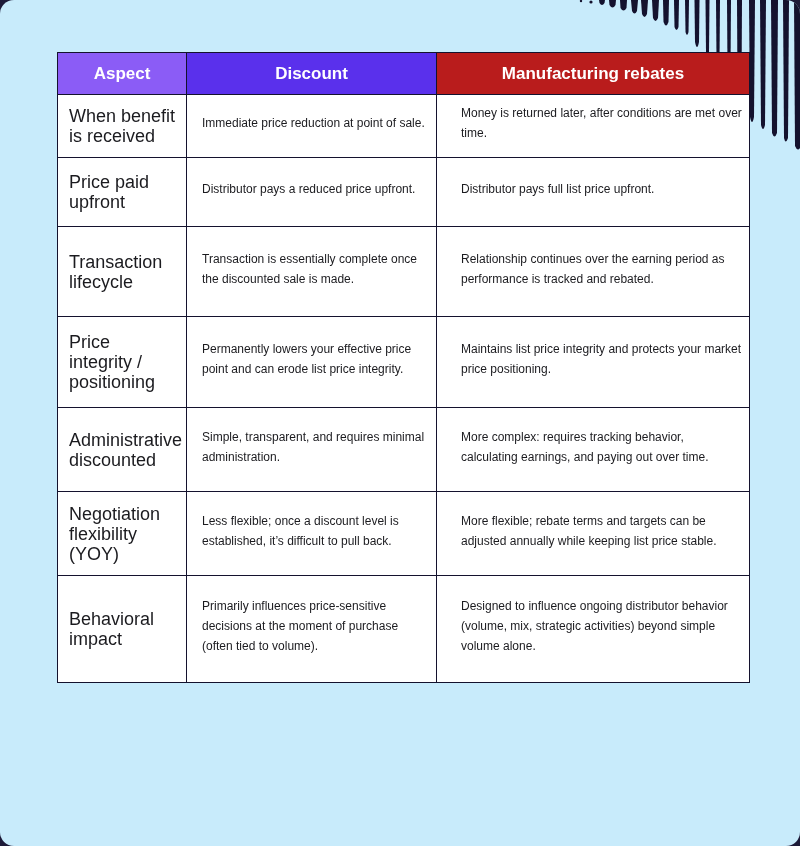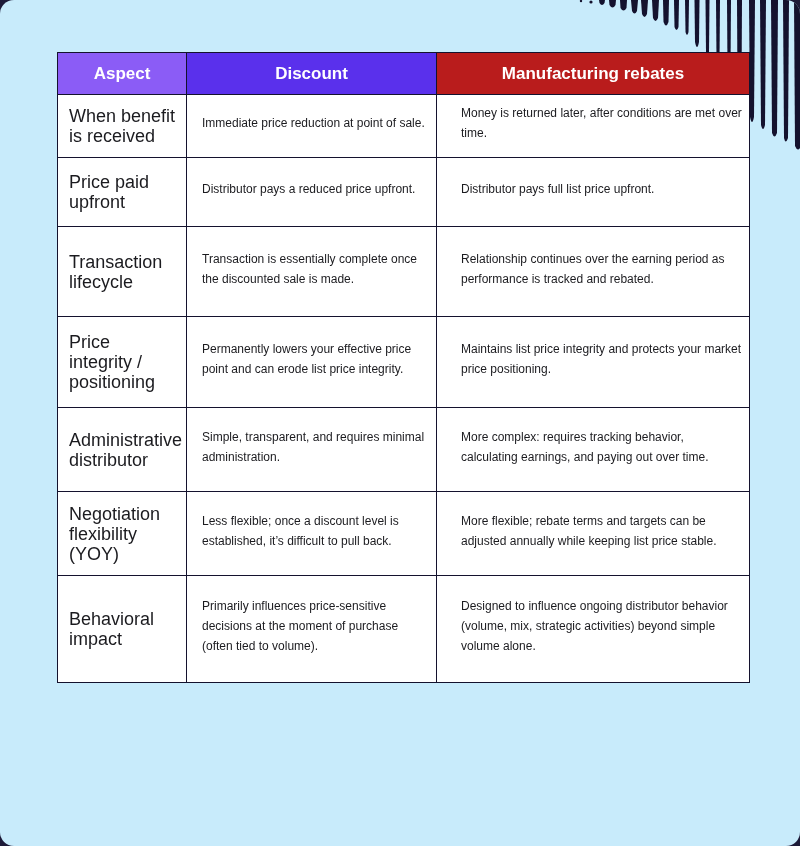--- a/index.html
+++ b/index.html
@@ -116,21 +116,21 @@
         <td class="aspect">Transaction lifecycle</td>
         <td class="val">Transaction is essentially complete once the discounted sale is made.</td>
         <td class="val reb">Relationship continues over the earning period as performance is tracked and rebated.</td>
       </tr>
       <tr style="height:91px">
         <td class="aspect">Price integrity / positioning</td>
         <td class="val">Permanently lowers your effective price point and can erode list price integrity.</td>
         <td class="val reb">Maintains list price integrity and protects your market price positioning.</td>
       </tr>
       <tr style="height:84px">
-        <td class="aspect">Administrative distributor</td>
+        <td class="aspect">Administrative discounted</td>
         <td class="val">Simple, transparent, and requires minimal administration.</td>
         <td class="val reb">More complex: requires tracking behavior, calculating earnings, and paying out over time.</td>
       </tr>
       <tr style="height:84px">
         <td class="aspect">Negotiation flexibility (YOY)</td>
         <td class="val">Less flexible; once a discount level is established, it’s difficult to pull back.</td>
         <td class="val reb">More flexible; rebate terms and targets can be adjusted annually while keeping list price stable.</td>
       </tr>
       <tr style="height:107px">
         <td class="aspect">Behavioral impact</td>

